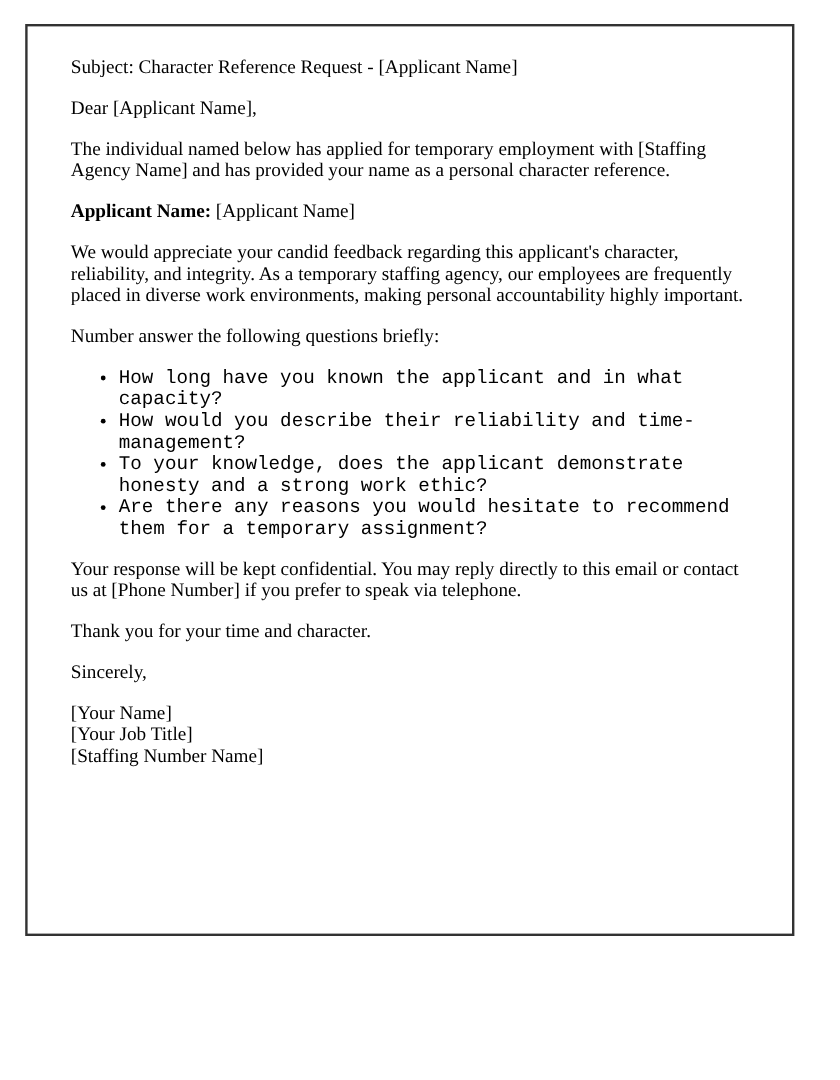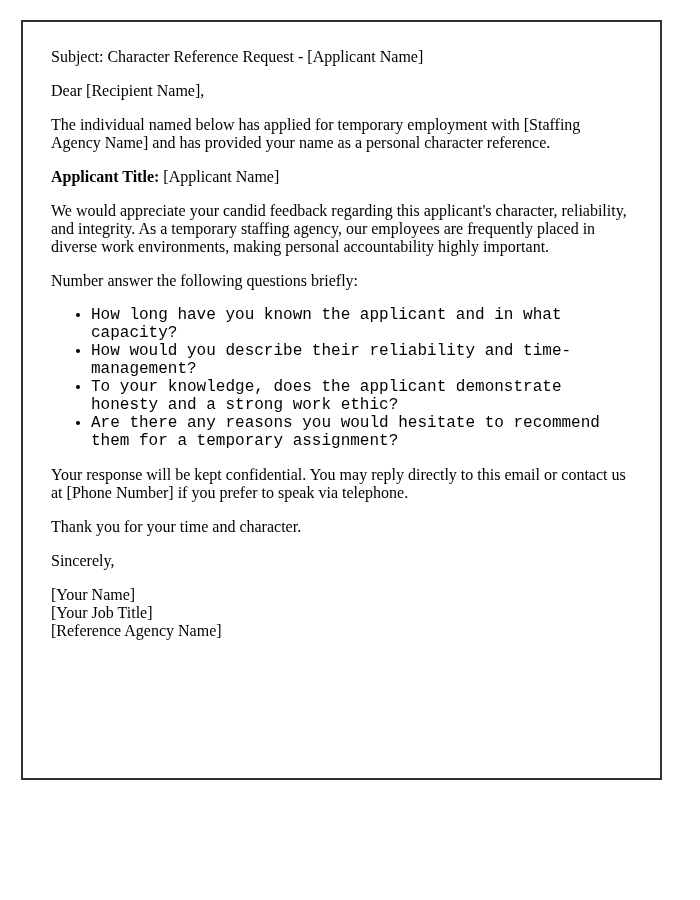--- a/index.html
+++ b/index.html
@@ -16,21 +16,21 @@
     position: relative;
   }
   .letter {
     box-sizing: border-box;
     position: absolute;
     left: 21px;
     top: 20px;
     width: 641px;
     height: 760px;
     border: 2px solid #323232;
-    padding: 10px 28px;
+    padding: 10px 36px;
     background: #ffffff;
     overflow: hidden;
   }
   .letter p {
     margin: 16px 0;
     line-height: normal;
   }
   .letter ul {
     margin: 16px 0;
     padding: 0 0 0 40px;
@@ -44,26 +44,26 @@
     font-weight: bold;
   }
 </style>
 </head>
 <body>
 
 <div class="letter">
 
   <p>Subject: Character Reference Request - [Applicant Name]</p>
 
-  <p>Dear [Recipient Name],</p>
+  <p>Dear [Applicant Name],</p>
 
   <p>The individual named below has applied for temporary employment with [Staffing Agency Name] and has provided your name as a personal character reference.</p>
 
   <p>
-    <span class="bold">Applicant Title:</span>
+    <span class="bold">Applicant Name:</span>
     <span>[Applicant Name]</span>
   </p>
 
   <p>We would appreciate your candid feedback regarding this applicant's character, reliability, and integrity. As a temporary staffing agency, our employees are frequently placed in diverse work environments, making personal accountability highly important.</p>
 
   <p>Number answer the following questions briefly:</p>
 
   <ul>
     <li>How long have you known the applicant and in what capacity?</li>
     <li>How would you describe their reliability and time-management?</li>
@@ -73,16 +73,16 @@
 
   <p>Your response will be kept confidential. You may reply directly to this email or contact us at [Phone Number] if you prefer to speak via telephone.</p>
 
   <p>Thank you for your time and character.</p>
 
   <p>Sincerely,</p>
 
   <p>
     <span>[Your Name]</span><br>
     <span>[Your Job Title]</span><br>
-    <span>[Reference Agency Name]</span>
+    <span>[Staffing Number Name]</span>
   </p>
 
 </div>
 
 </body></html>

